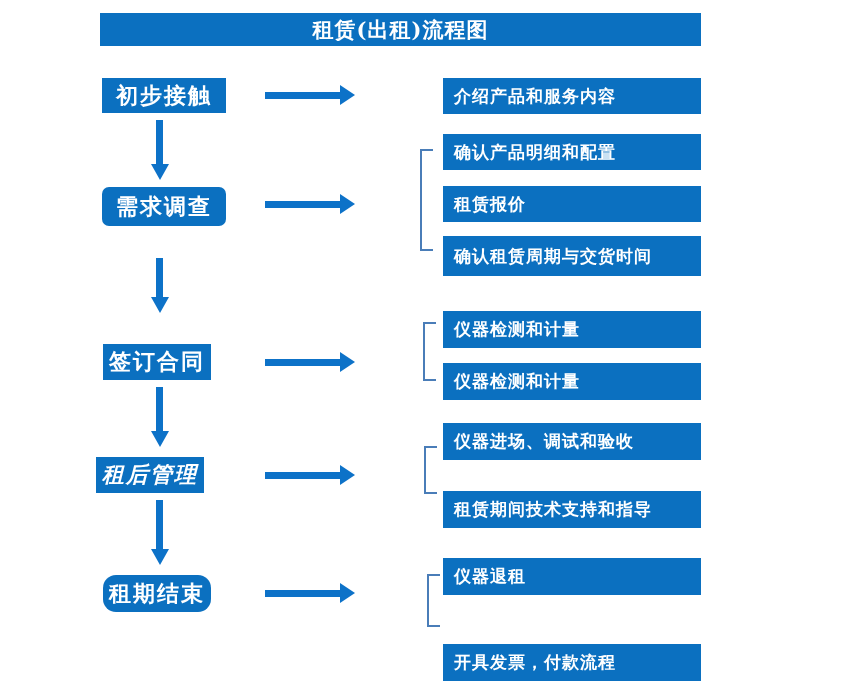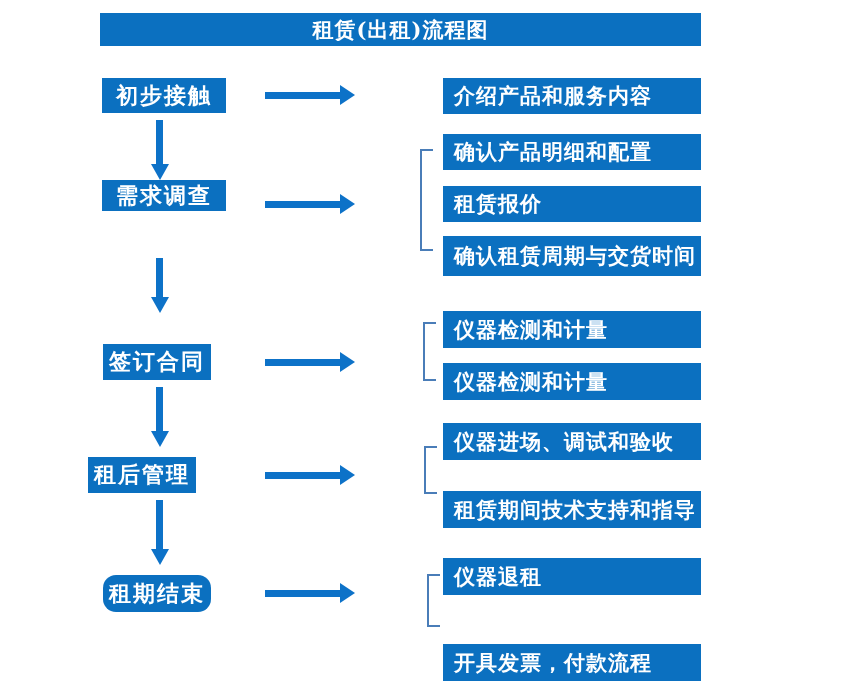--- a/index.html
+++ b/index.html
@@ -25,28 +25,28 @@
     justify-content: center;
     font-size: 21px;
     letter-spacing: 1px;
   }
   .step-box {
     justify-content: center;
     font-size: 22px;
     letter-spacing: 2px;
   }
   .step-1 { left: 102px; top: 78px;  width: 124px; height: 35px; }
-  .step-2 { left: 102px; top: 180px; width: 124px; height: 31px; }
+  .step-2 { left: 102px; top: 187px; width: 124px; height: 39px; border-radius: 7px; }
   .step-3 { left: 103px; top: 344px; width: 108px; height: 36px; }
-  .step-4 { left: 88px; top: 457px; width: 108px; height: 36px; }
+  .step-4 { left: 96px; top: 457px; width: 108px; height: 36px; font-style: italic; }
   .step-5 { left: 103px; top: 575px; width: 108px; height: 37px; border-radius: 13px; }
   .detail-box {
     left: 443px; width: 258px;
     padding-left: 11px;
-    font-size: 21px;
+    font-size: 17px;
     letter-spacing: 1px;
   }
   .detail-1  { top: 78px;  height: 36px; }
   .detail-2  { top: 134px; height: 36px; }
   .detail-3  { top: 186px; height: 36px; }
   .detail-4  { top: 236px; height: 40px; }
   .detail-5  { top: 311px; height: 37px; }
   .detail-6  { top: 363px; height: 37px; }
   .detail-7  { top: 423px; height: 37px; }
   .detail-8  { top: 491px; height: 37px; }

